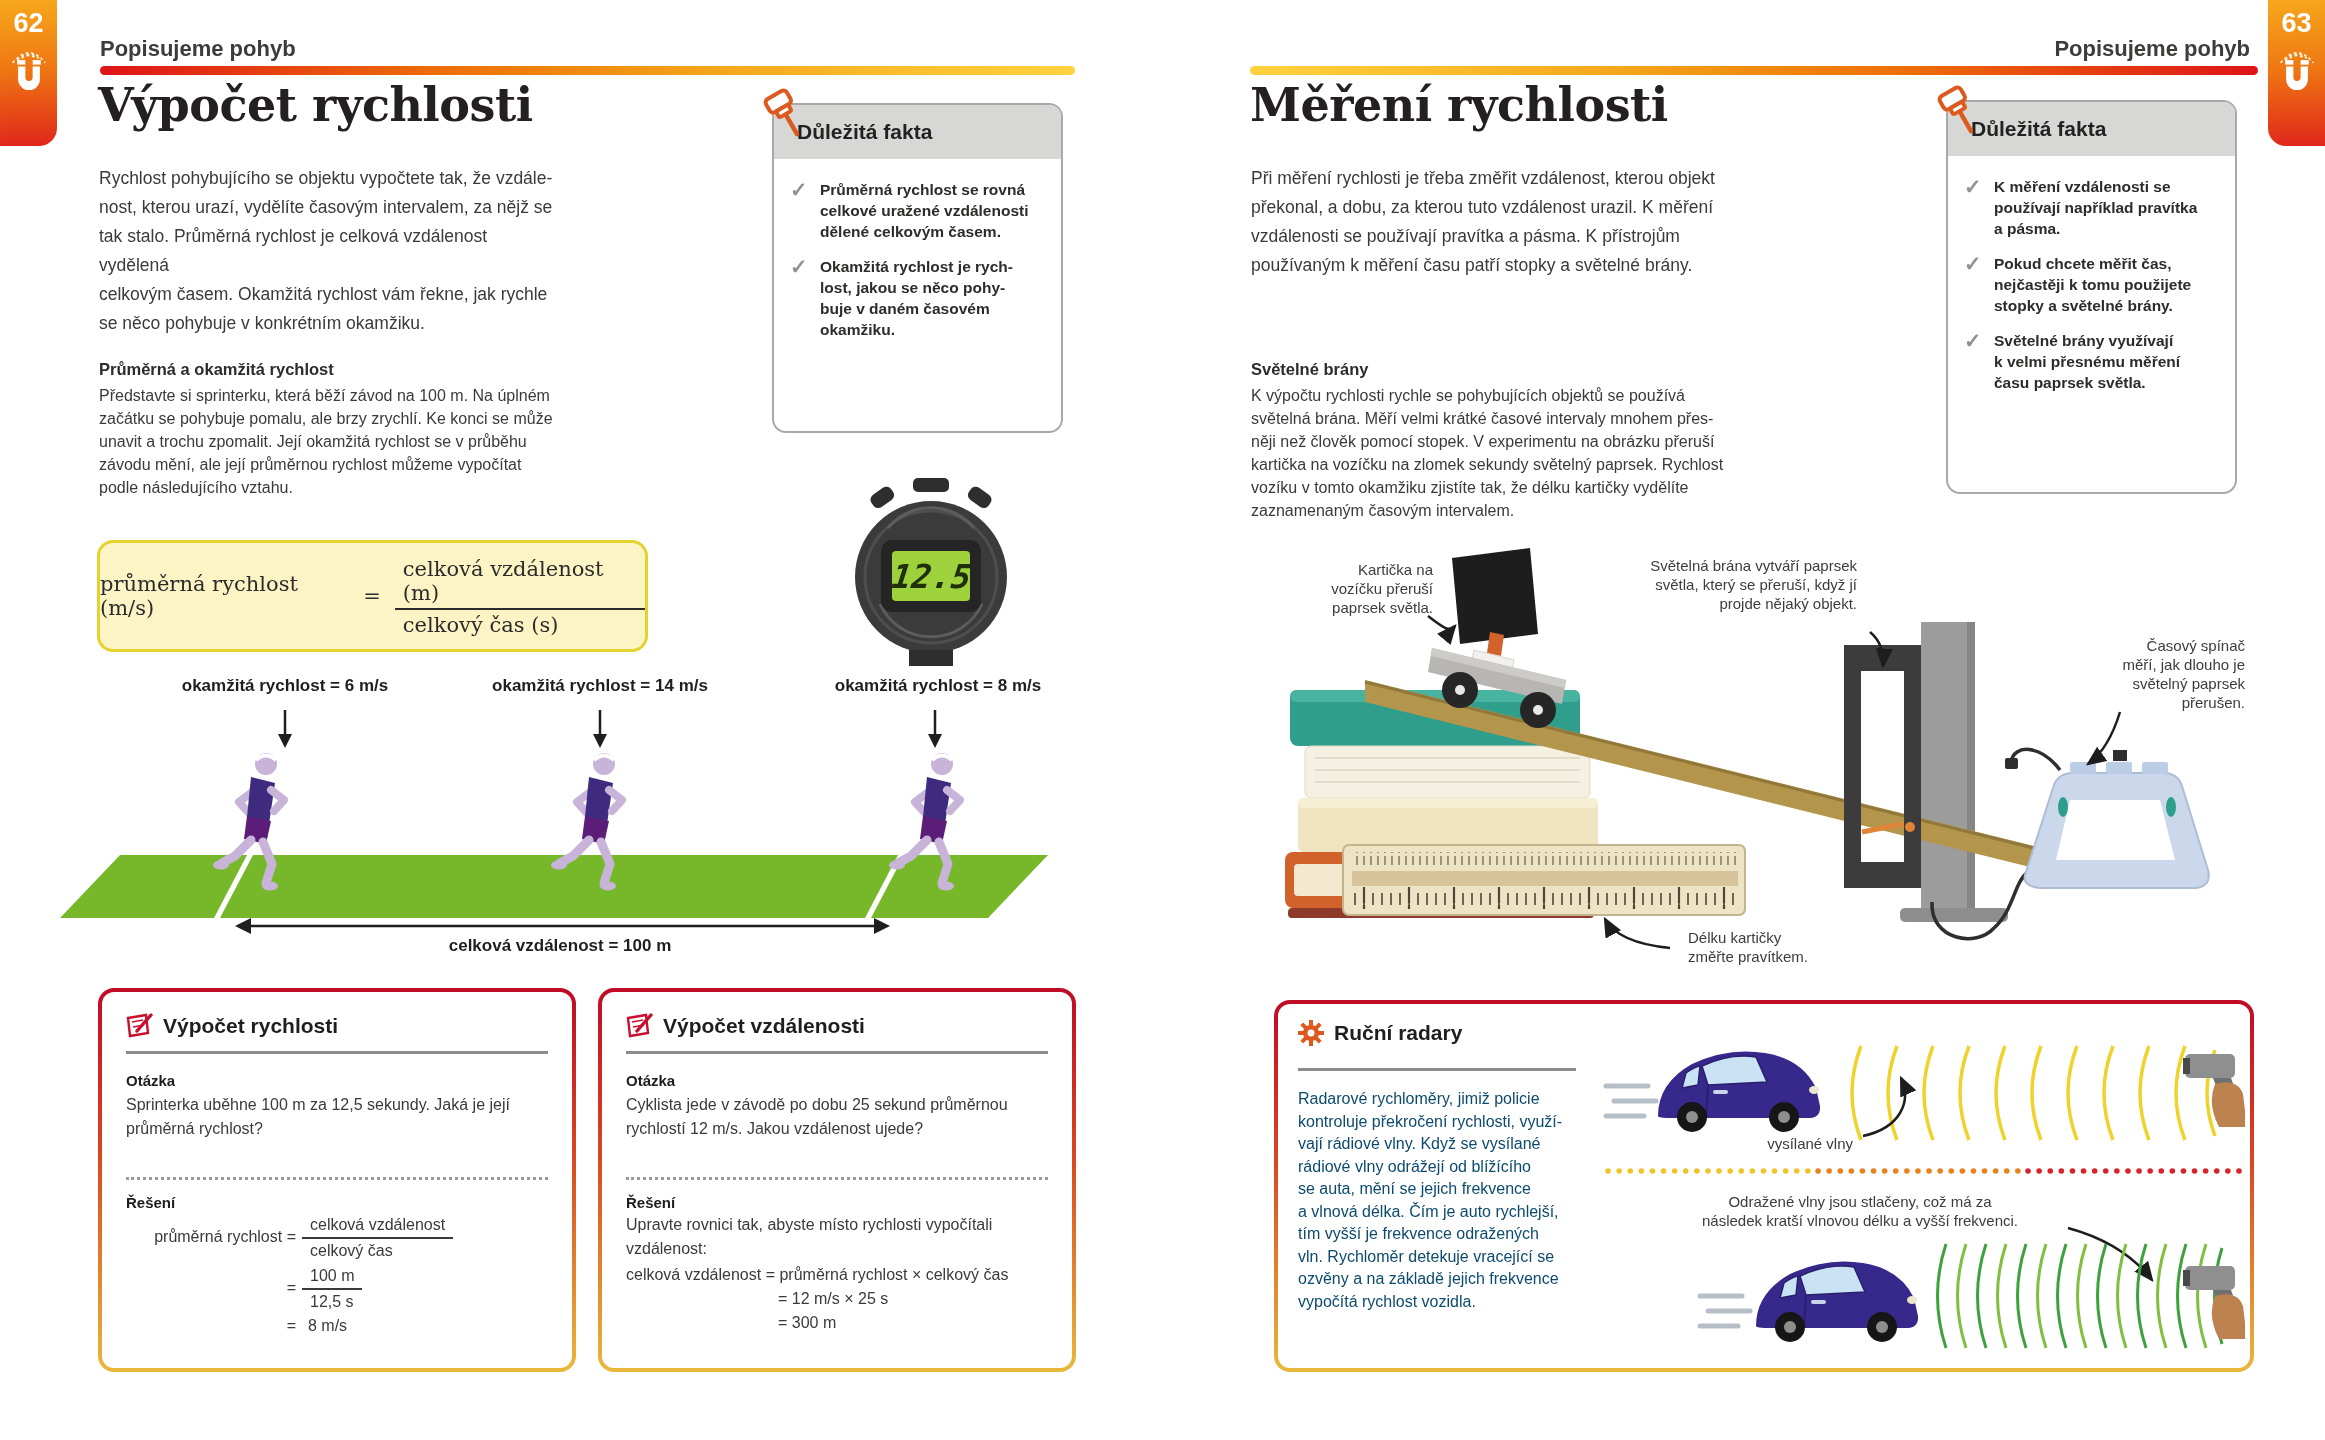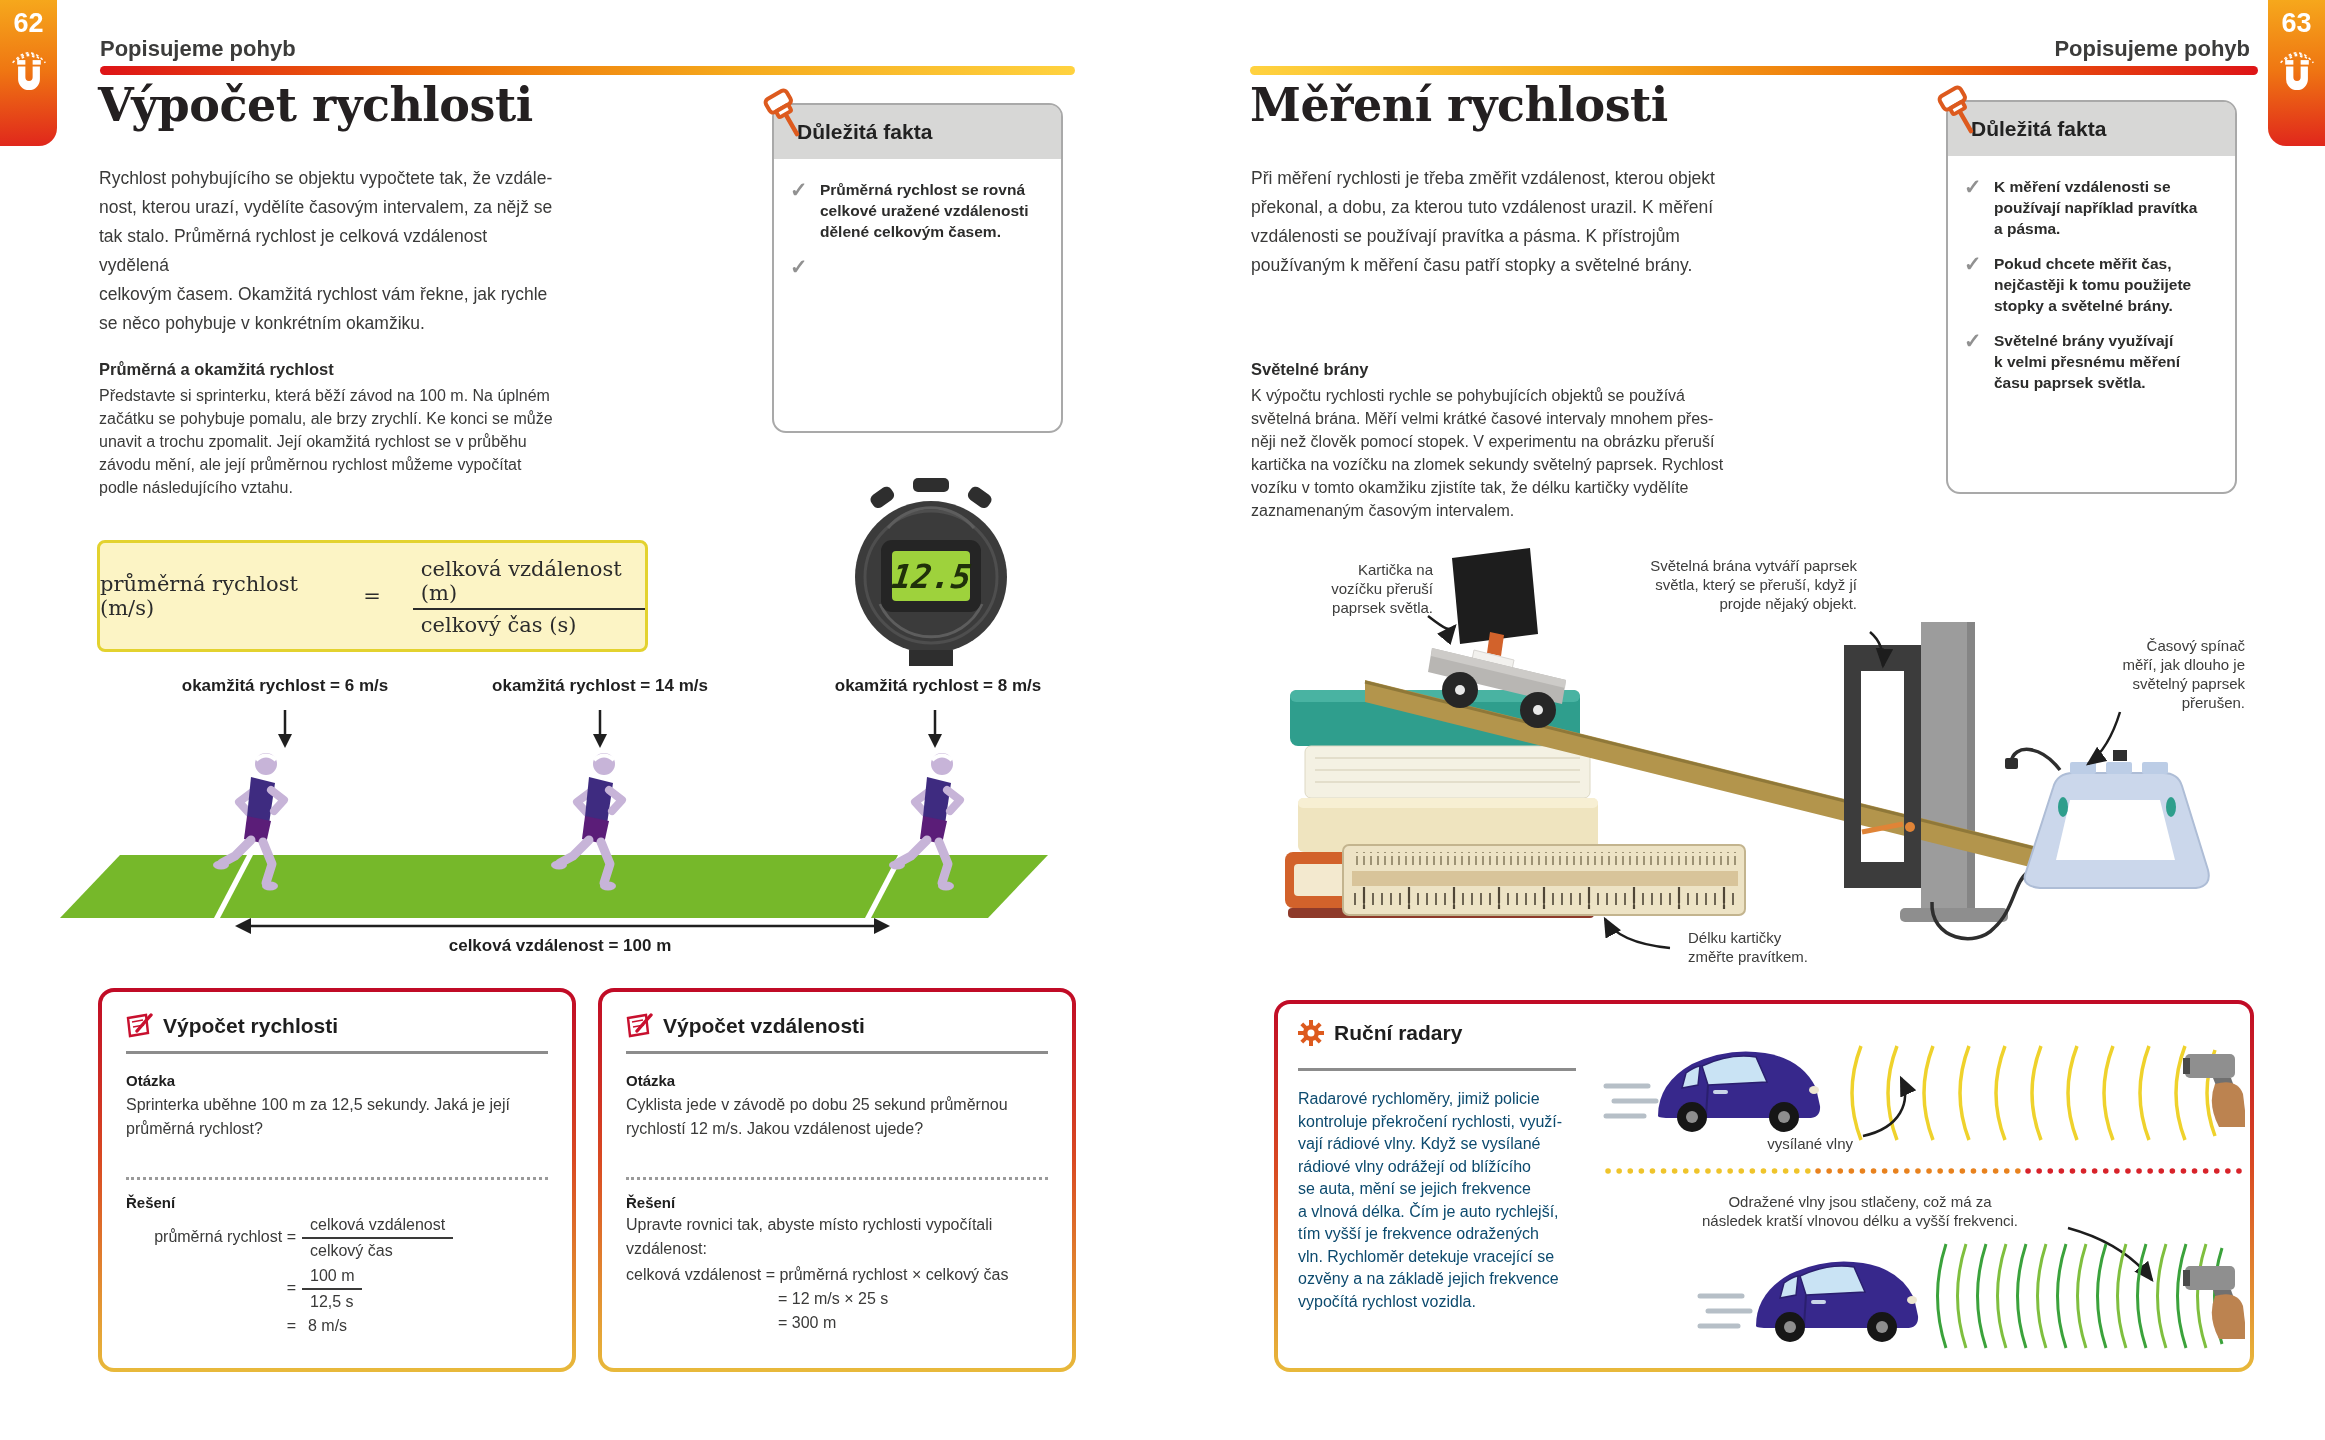--- a/index.html
+++ b/index.html
@@ -16,22 +16,22 @@
   
   .runhead{font-size:22px;font-weight:bold;color:#3c3c3b;}
   .bar{height:9px;border-radius:5px;}
   .bar-left{background:linear-gradient(90deg,#DE1417 0%,#ED6E07 35%,#F5A91C 65%,#FFD23F 100%);}
   .bar-right{background:linear-gradient(90deg,#FFD23F 0%,#F5A91C 35%,#ED6E07 65%,#DE1417 100%);}
   .pg-title{font-family:"DejaVu Serif",serif;font-weight:700;font-size:46px;color:#242021;letter-spacing:-0.5px;}
   .intro{font-size:17.5px;line-height:29px;color:#3a3a39;}
   .subhead{font-size:16.5px;font-weight:bold;color:#2c2c2b;}
   .bodytext{font-size:16px;line-height:23px;color:#3a3a39;}
   
-  .formula-box{background:#FCF4C5;border:3px solid #E3D22F;border-radius:8px;
-               display:flex;align-items:center;justify-content:center;gap:32px;
+  .formula-box{background:#FCF4C5;border:3px solid #E3D22F;border-radius:16px;
+               display:flex;align-items:center;justify-content:center;gap:14px;
                font-family:"DejaVu Serif",serif;font-size:21px;color:#2b2b2b;}
   .frac{display:inline-block;vertical-align:middle;}
   .frac .num{display:block;padding:1px 8px 3px 8px;border-bottom:2px solid #2b2b2b;}
   .frac .den{display:block;padding:3px 8px 0 8px;}
   
   .facts-box{background:#fff;border:2.5px solid #A9A9A9;border-radius:14px;overflow:visible;}
   .facts-head{height:54px;background:#D7D7D6;border-radius:11px 11px 0 0;line-height:54px;
               padding-left:23px;font-size:21px;font-weight:bold;color:#222;}
   .facts-body{padding:20px 16px 0 16px;}
   .fact-item{display:flex;gap:10px;margin-bottom:14px;}
@@ -175,20 +175,24 @@
     <div class="facts-head">Důležitá fakta</div>
     <div class="facts-body">
       <div class="fact-item">
         <span class="fact-check">✓</span>
         <span class="fact-text prel">Průměrná rychlost se rovná
 celkové uražené vzdálenosti
 dělené celkovým časem.</span>
       </div>
       <div class="fact-item">
         <span class="fact-check">✓</span>
+        <span class="fact-text prel">Okamžitá rychlost je rych-
+lost, jakou se něco pohy-
+buje v daném časovém
+okamžiku.</span>
       </div>
     </div>
   </div>
 
   <div class="abs grad-box" style="left:98px;top:988px;width:478px;height:384px;box-sizing:border-box;">
     <div class="grad-inner ex-inner" style="height:376px;box-sizing:border-box;">
       <div class="ex-head">
         <svg width="27" height="27" viewBox="0 0 27 27">
           <polygon points="2,6 20,3 22,21 4,24" fill="#fff" stroke="#C8102E" stroke-width="2.4"></polygon>
           <line x1="6" y1="10" x2="17" y2="8" stroke="#C8102E" stroke-width="1.6"></line>

